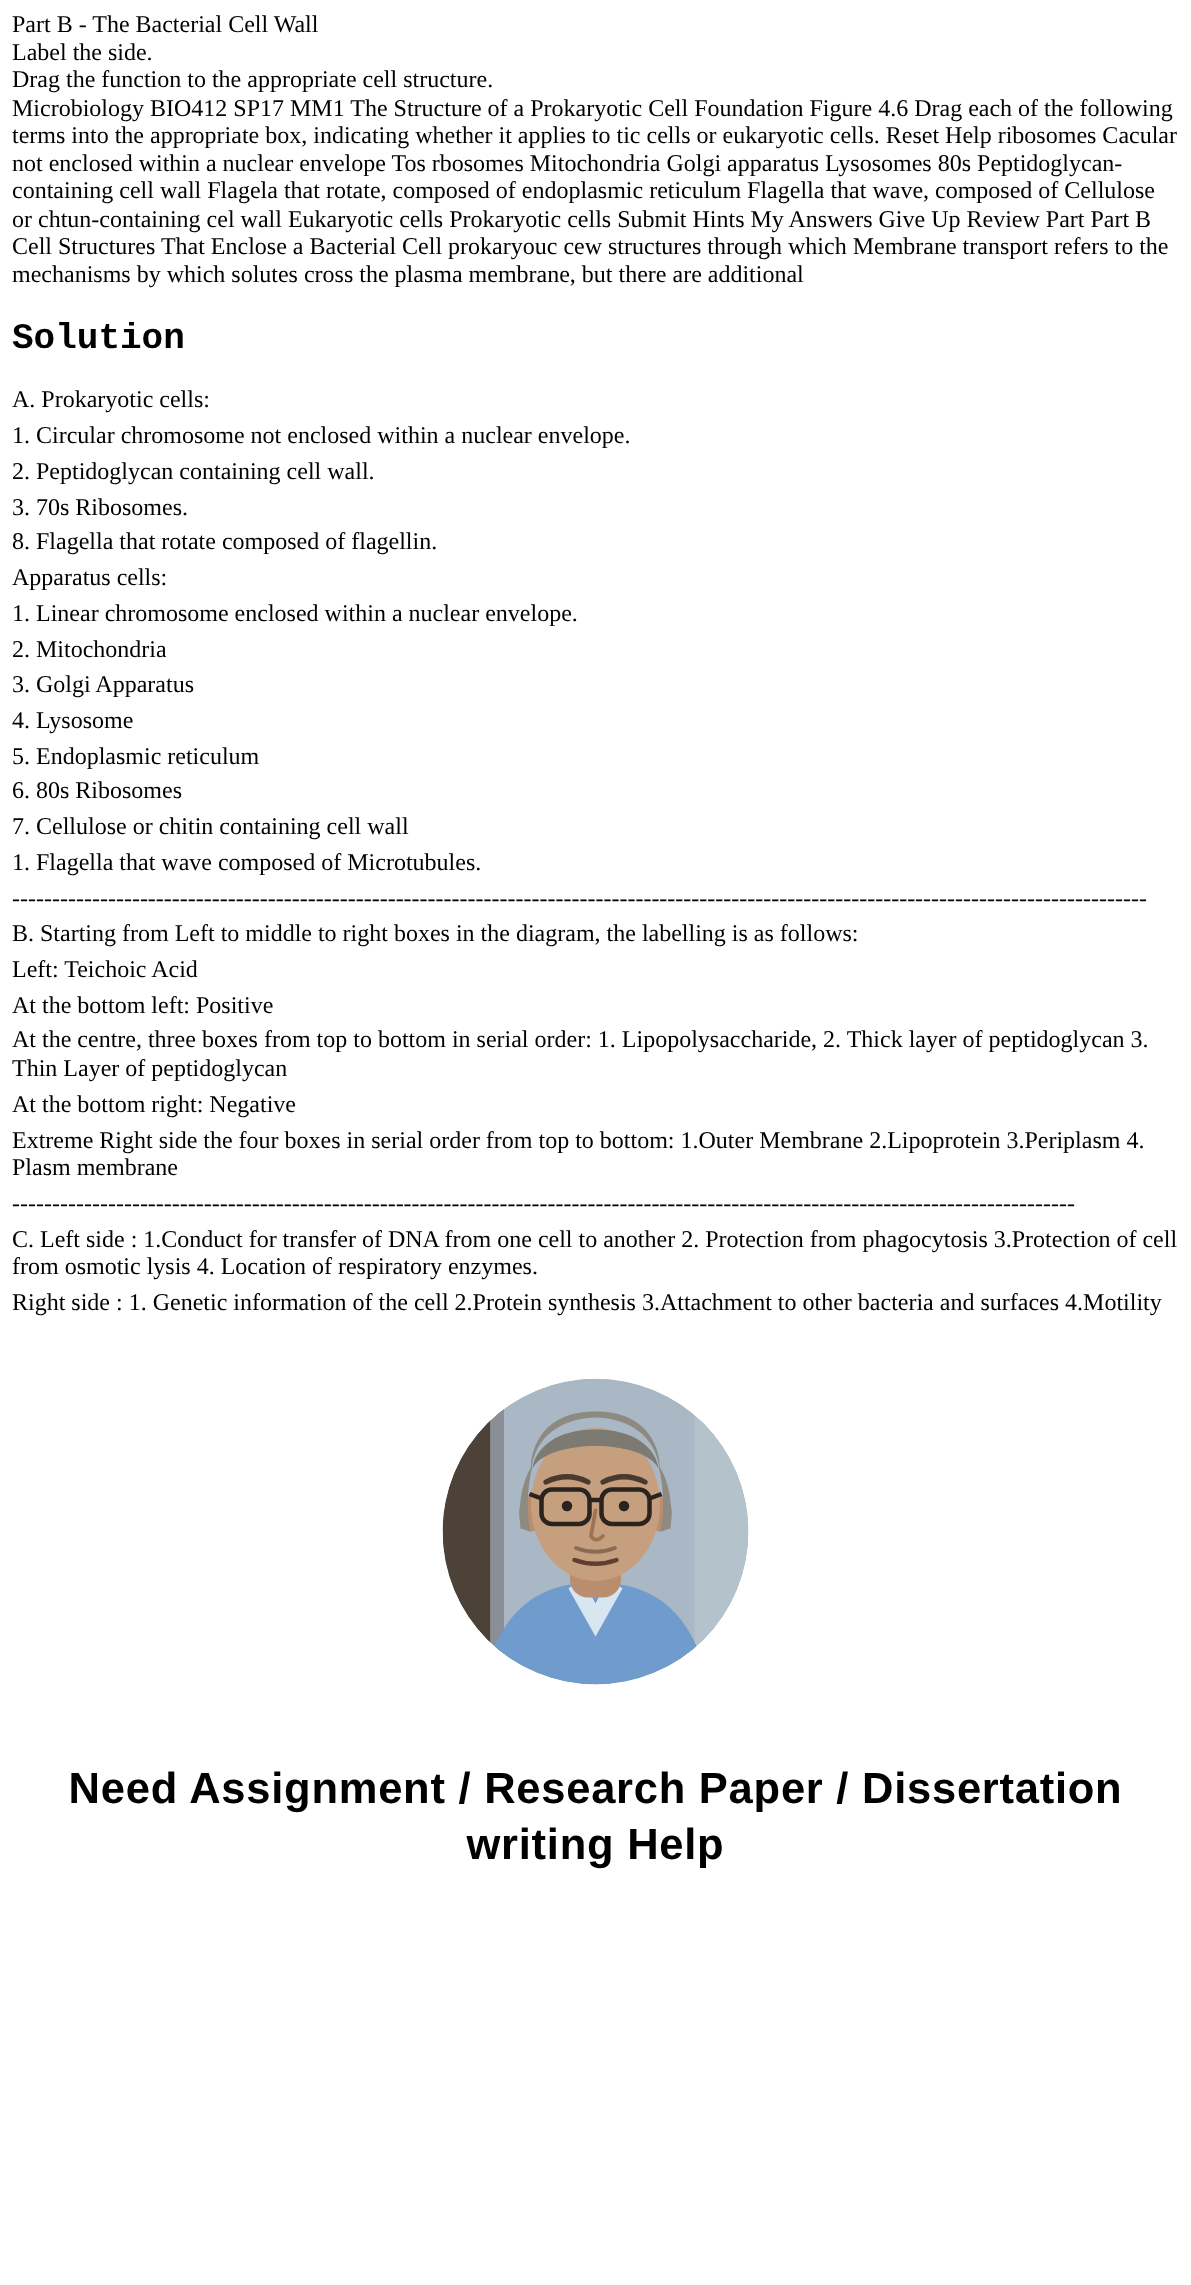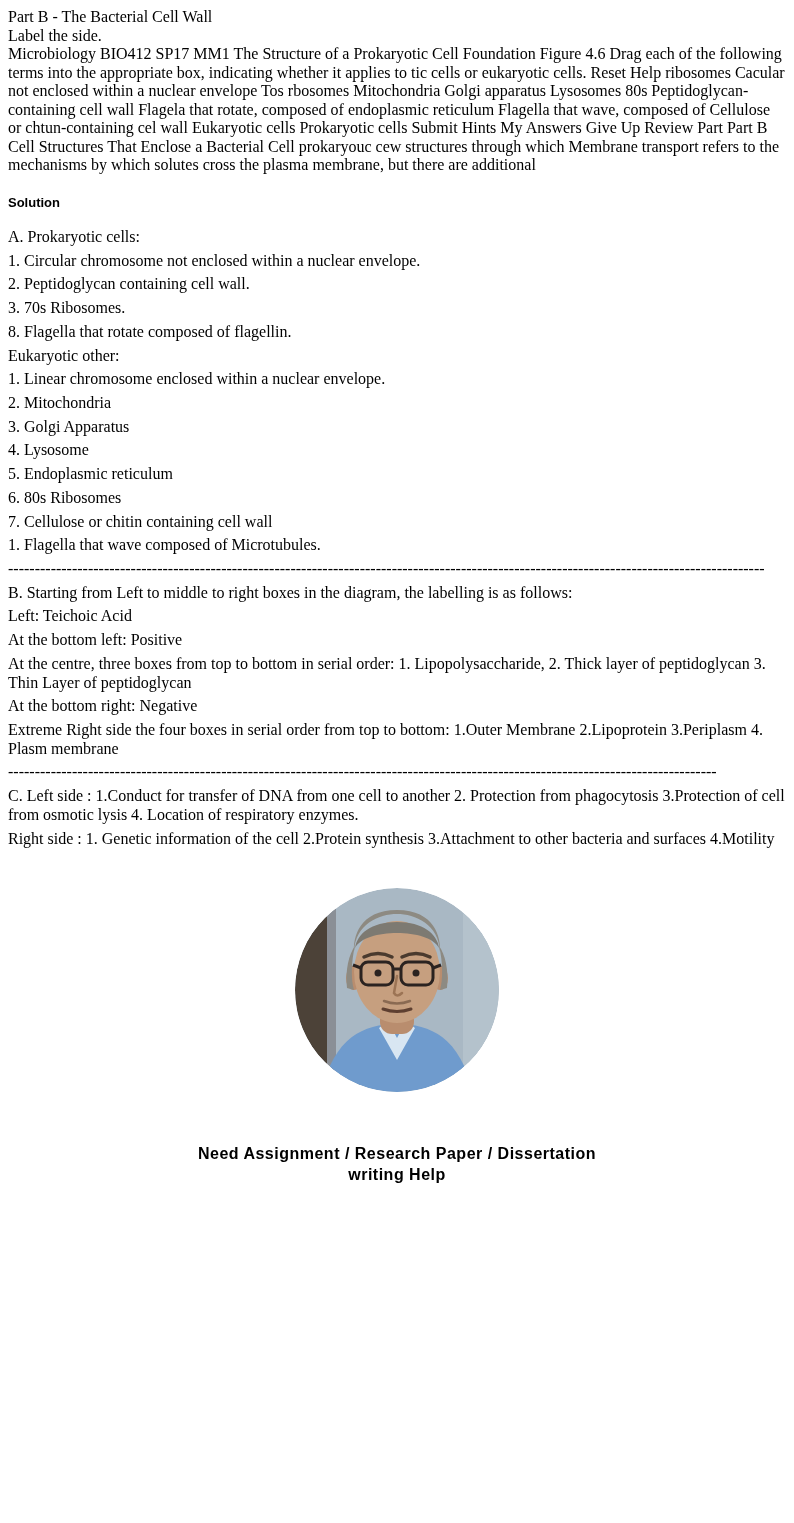--- a/index.html
+++ b/index.html
@@ -9,24 +9,24 @@
     width: 778px;
     color: #000000;
     font-family: "Liberation Serif", serif;
     font-size: 16px;
   }
   
   .question-block { line-height: 1.16; }
   .question-block .q-line { margin: 0; font-family: Liberation Serif, serif; }
 
   h3.solution-heading {
-    font-size: 13px;
+    font-size: 24px;
     font-weight: bold;
     margin: 20px 0 18px 0;
-    font-family: Liberation Sans, sans-serif;
+    font-family: Liberation Mono, monospace;
   }
 
   .solution-body p {
     margin: 5px 0;
     line-height: 1.17;
     word-wrap: break-word;
   }
 
   .avatar-wrap {
     text-align: center;
@@ -39,43 +39,44 @@
     border-radius: 50%;
     overflow: hidden;
     vertical-align: top;
   }
 
   .footer-block {
     margin-top: 52px;
     text-align: center;
     font-family: "Liberation Sans", sans-serif;
     font-weight: bold;
-    font-size: 16px;
+    font-size: 29px;
     line-height: 1.29;
     letter-spacing: 0.5px;
   }
 </style>
 </head>
 <body>
 
 <div class="question-block">
     <div class="q-line">Part B - The Bacterial Cell Wall</div>
     <div class="q-line">Label the side.</div>
+    <div class="q-line">Drag the function to the appropriate cell structure.</div>
     <div class="q-line">Microbiology BIO412 SP17 MM1 The Structure of a Prokaryotic Cell Foundation Figure 4.6 Drag each of the following terms into the appropriate box, indicating whether it applies to tic cells or eukaryotic cells. Reset Help ribosomes Cacular not enclosed within a nuclear envelope Tos rbosomes Mitochondria Golgi apparatus Lysosomes 80s Peptidoglycan-containing cell wall Flagela that rotate, composed of endoplasmic reticulum Flagella that wave, composed of Cellulose or chtun-containing cel wall Eukaryotic cells Prokaryotic cells Submit Hints My Answers Give Up Review Part Part B Cell Structures That Enclose a Bacterial Cell prokaryouc cew structures through which Membrane transport refers to the mechanisms by which solutes cross the plasma membrane, but there are additional</div>
   </div>
 
 <h3 class="solution-heading">Solution</h3>
 
 <div class="solution-body">
     <p>A. Prokaryotic cells:</p>
     <p>1. Circular chromosome not enclosed within a nuclear envelope.</p>
     <p>2. Peptidoglycan containing cell wall.</p>
     <p>3. 70s Ribosomes.</p>
     <p>8. Flagella that rotate composed of flagellin.</p>
-    <p>Eukaryotic other:</p>
+    <p>Apparatus cells:</p>
     <p>1. Linear chromosome enclosed within a nuclear envelope.</p>
     <p>2. Mitochondria</p>
     <p>3. Golgi Apparatus</p>
     <p>4. Lysosome</p>
     <p>5. Endoplasmic reticulum</p>
     <p>6. 80s Ribosomes</p>
     <p>7. Cellulose or chitin containing cell wall</p>
     <p>1. Flagella that wave composed of Microtubules.</p>
     <p>----------------------------------------------------------------------------------------------------------------------------------------------</p>
     <p>B. Starting from Left to middle to right boxes in the diagram, the labelling is as follows:</p>

